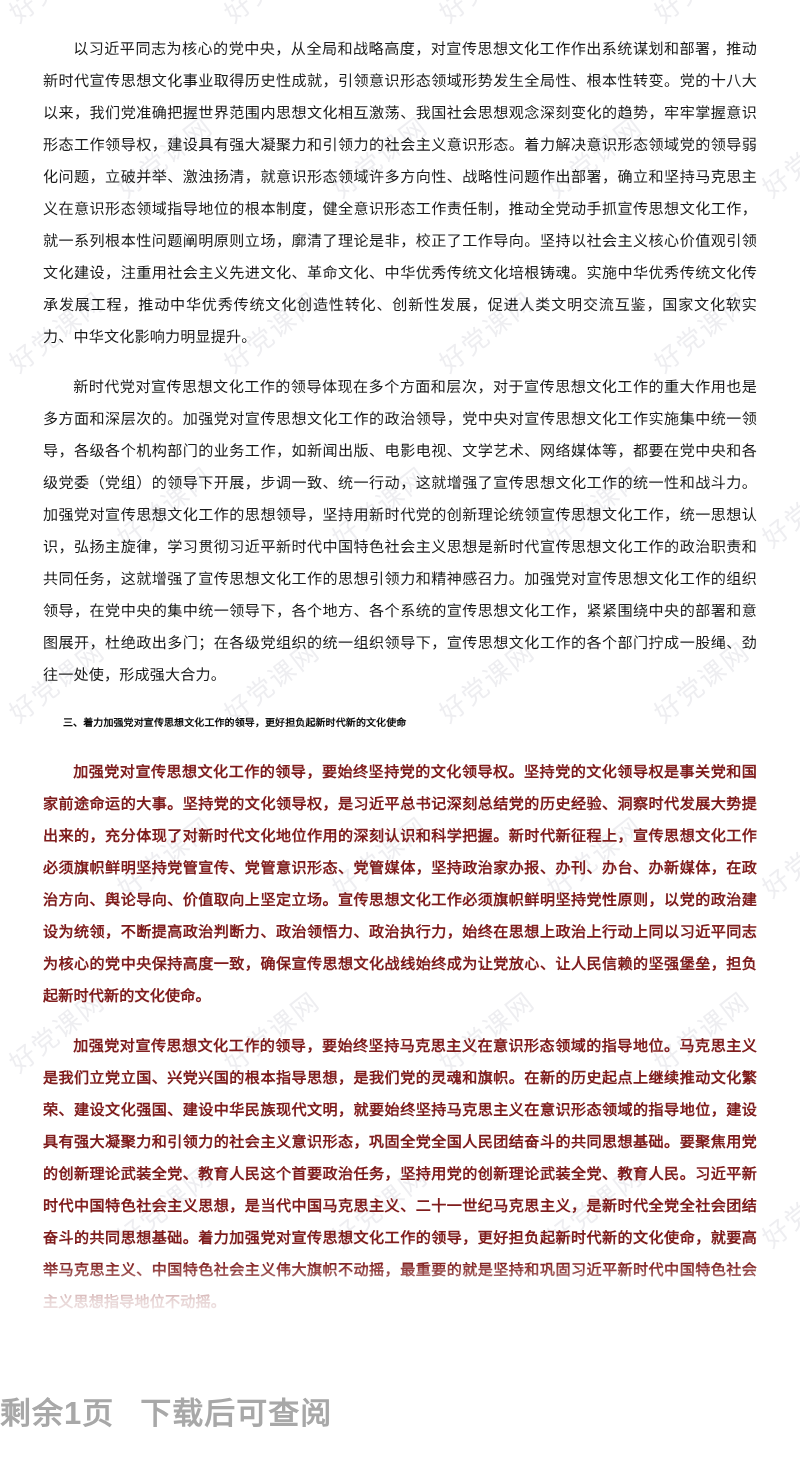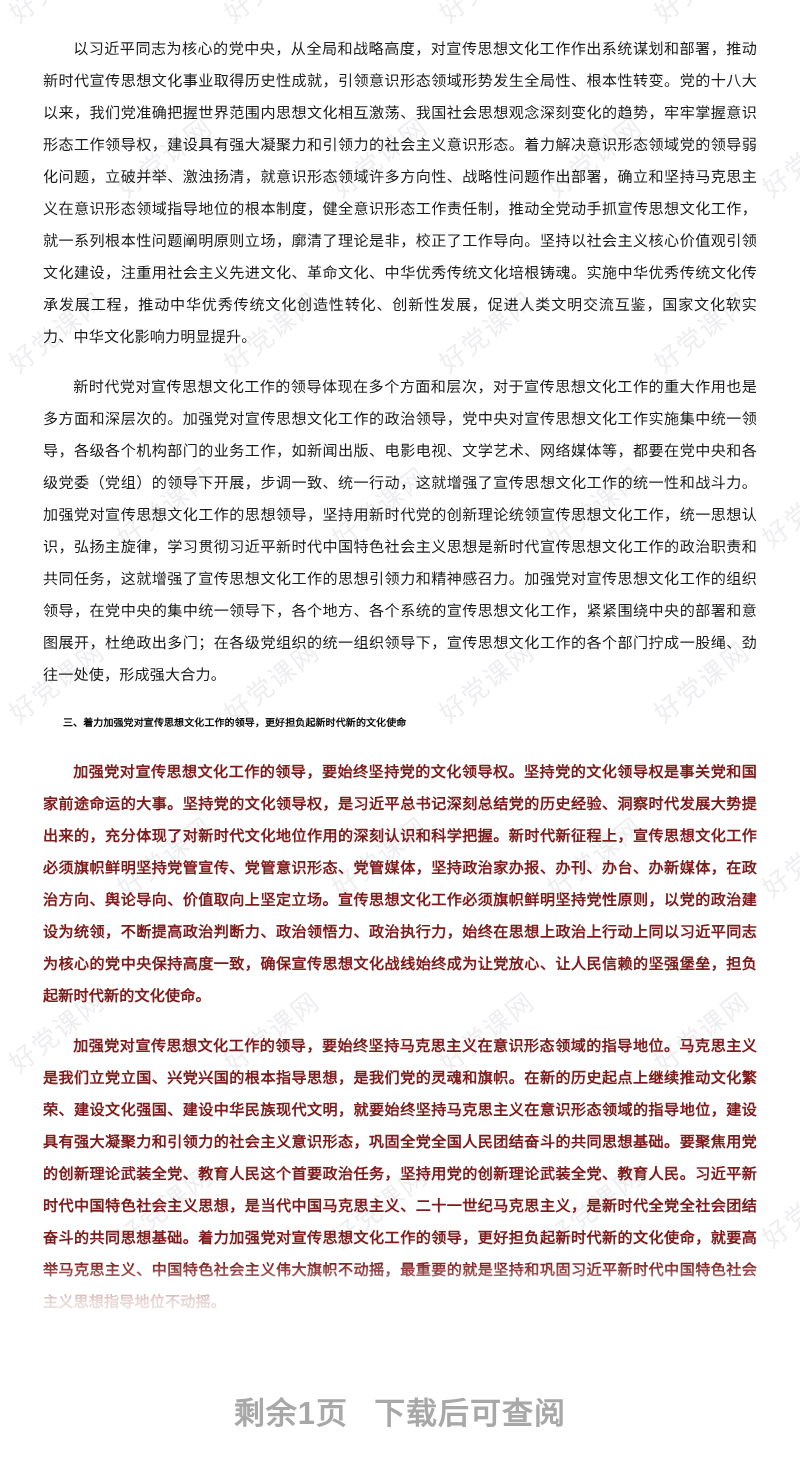--- a/index.html
+++ b/index.html
@@ -95,21 +95,20 @@
                 rgba(255,255,255,1) 100%);
     pointer-events: none;
   }
 
   #download-notice {
     position: absolute;
     left: 0;
     right: 0;
     bottom: 44px;
     z-index: 4;
-    text-align: center;
     color: #a8a8a8;
     font-weight: bold;
     font-size: 31px;
     letter-spacing: 1px;
     user-select: none;
   }
   #download-notice .notice-remaining { margin-right: 26px; }
 </style>
 </head>
 <body>

